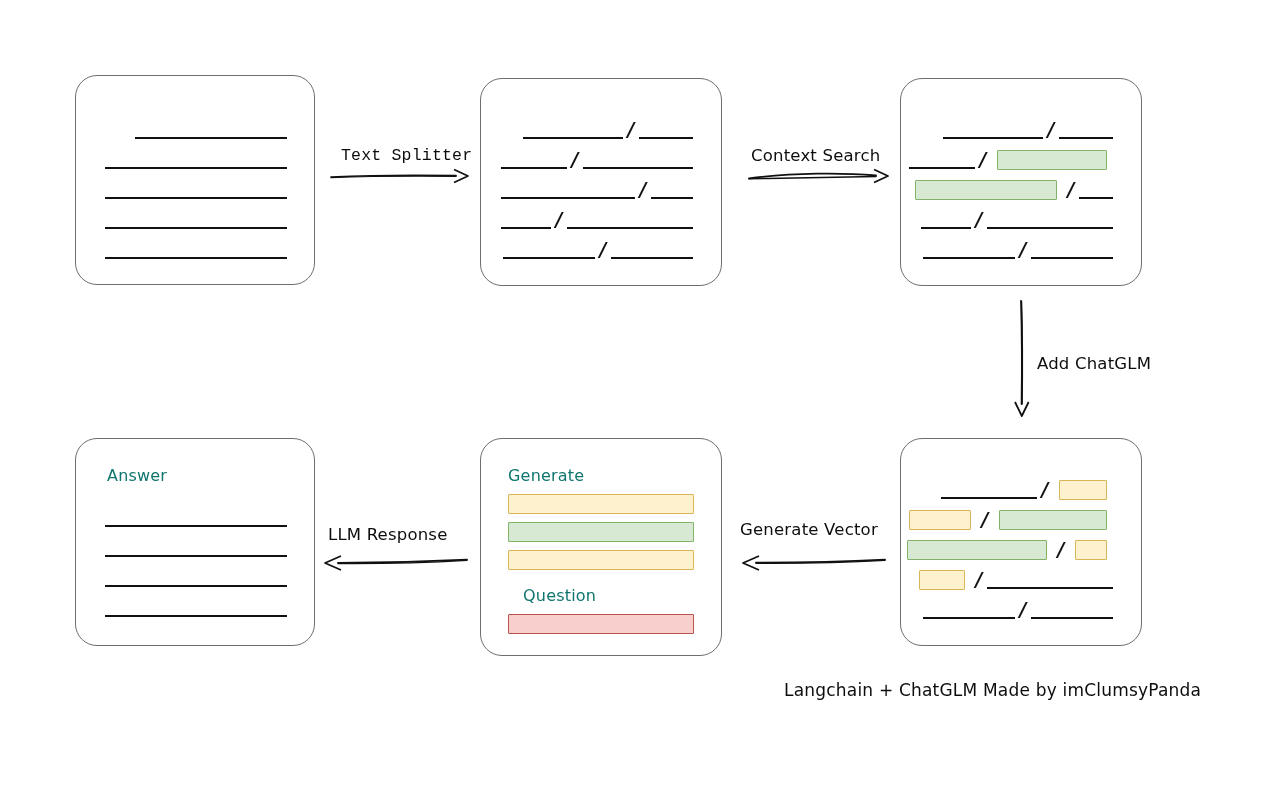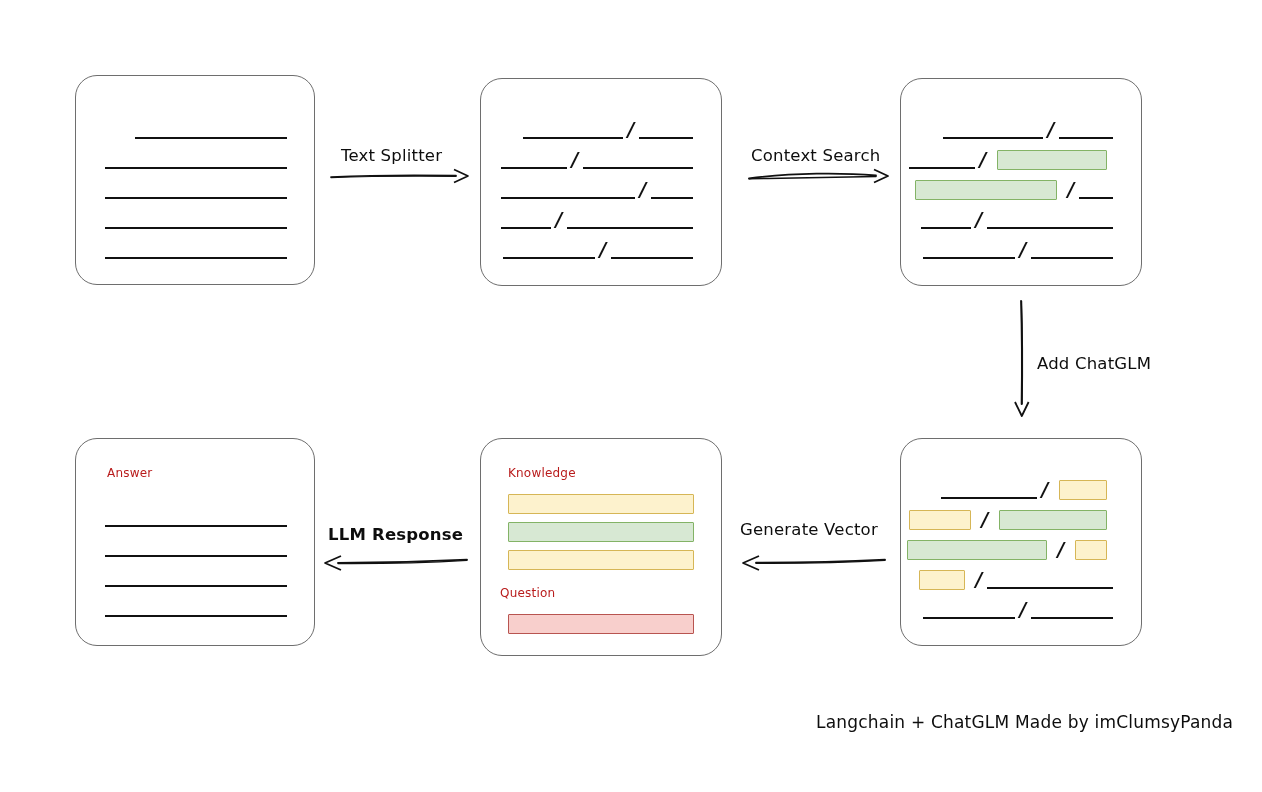--- a/index.html
+++ b/index.html
@@ -72,22 +72,22 @@
     line-height: 18px;
     color: #111111;
     transform: translateY(-1px);
   }
   .gap { display: inline-block; width: 6px; }
 
   
   .card-heading {
     position: absolute;
     font-family: "DejaVu Sans", sans-serif;
-    font-size: 12px;
-    color: #b91c1c;
+    font-size: 16px;
+    color: #0f766e;
     letter-spacing: .2px;
     white-space: nowrap;
   }
 
   
   .connector {
     position: absolute;
   }
   .connector svg { display: block; overflow: visible; }
   .conn-label {
@@ -132,21 +132,21 @@
     </div>
 </div>
 
 <div class="connector" style="left:330px; top:160px; width:140px; height:26px;">
   <svg width="140" height="26" viewBox="0 0 140 26" aria-hidden="true">
     <path d="M1 17 C 40 15.2, 90 15.0, 126 15.6" stroke="#111" stroke-width="1.7" fill="none" stroke-linecap="round"></path>
     <path d="M1 17.6 C 40 16.2, 90 16.1, 126 16.4" stroke="#111" stroke-width="1.2" fill="none" stroke-linecap="round"></path>
     <path d="M124 9.5 L 138 16 L 124 22.5" stroke="#111" stroke-width="1.7" fill="none" stroke-linejoin="round"></path>
   </svg>
 </div>
-<div class="conn-label" style="left:341px; top:146px;">Text Splitter</div>
+<div class="conn-label" style="left:341px; top:146px;font-family:Liberation Mono, monospace;">Text Splitter</div>
 
 <div class="card" style="left:480px; top:78px; width:242px; height:208px;">
   <div class="lines">
       <div class="line-row" style="top: 42px; padding-right: 28px;">
         <span class="seg rule" style="width: 100px;"></span>
         <span class="slash">/</span>
         <span class="seg rule" style="width: 54px;"></span>
       </div>
       <div class="line-row" style="top: 72px; padding-right: 28px;">
         <span class="seg rule" style="width: 66px;"></span>
@@ -268,52 +268,52 @@
 <div class="connector" style="left:740px; top:548px; width:146px; height:26px;">
   <svg width="146" height="26" viewBox="0 0 146 26" aria-hidden="true">
     <path d="M145 11.6 C 105 13.6, 52 14.6, 16 14.6" stroke="#111" stroke-width="1.8" fill="none" stroke-linecap="round"></path>
     <path d="M145 12.4 C 105 14.8, 52 15.6, 16 15.4" stroke="#111" stroke-width="1.2" fill="none" stroke-linecap="round"></path>
     <path d="M19 8 L 3 15 L 19 22" stroke="#111" stroke-width="1.8" fill="none" stroke-linejoin="round"></path>
   </svg>
 </div>
 <div class="conn-label" style="left:740px; top:520px;">Generate Vector</div>
 
 <div class="card" style="left:480px; top:438px; width:242px; height:218px;">
-  <div class="card-heading" style="left:27px; top:27px;">Knowledge</div>
+  <div class="card-heading" style="left:27px; top:27px;">Generate</div>
   <div class="lines">
       <span class="seg chip yellow" style="position: absolute; left: 27px; top: 55px; width: 186px;"></span>
       <span class="seg chip green" style="position: absolute; left: 27px; top: 83px; width: 186px;"></span>
       <span class="seg chip yellow" style="position: absolute; left: 27px; top: 111px; width: 186px;"></span>
     </div>
-  <div class="card-heading" style="left:19px; top:147px;">Question</div>
+  <div class="card-heading" style="left:42px; top:147px;">Question</div>
   <div class="lines">
       <span class="seg chip red" style="position: absolute; left: 27px; top: 175px; width: 186px;"></span>
     </div>
 </div>
 
 <div class="connector" style="left:322px; top:548px; width:146px; height:26px;">
   <svg width="146" height="26" viewBox="0 0 146 26" aria-hidden="true">
     <path d="M145 11.6 C 105 13.6, 52 14.8, 16 14.8" stroke="#111" stroke-width="1.8" fill="none" stroke-linecap="round"></path>
     <path d="M145 12.4 C 105 14.8, 52 15.8, 16 15.6" stroke="#111" stroke-width="1.2" fill="none" stroke-linecap="round"></path>
     <path d="M19 8 L 3 15 L 19 22" stroke="#111" stroke-width="1.8" fill="none" stroke-linejoin="round"></path>
   </svg>
 </div>
-<div class="conn-label" style="left:328px; top:525px;font-weight:bold;">LLM Response</div>
+<div class="conn-label" style="left:328px; top:525px;">LLM Response</div>
 
 <div class="card" style="left:75px; top:438px; width:240px; height:208px;">
   <div class="card-heading" style="left:31px; top:27px;">Answer</div>
   <div class="lines">
       <div class="line-row" style="top: 70px; padding-right: 27px;">
         <span class="seg rule" style="width: 182px;"></span>
       </div>
       <div class="line-row" style="top: 100px; padding-right: 27px;">
         <span class="seg rule" style="width: 182px;"></span>
       </div>
       <div class="line-row" style="top: 130px; padding-right: 27px;">
         <span class="seg rule" style="width: 182px;"></span>
       </div>
       <div class="line-row" style="top: 160px; padding-right: 27px;">
         <span class="seg rule" style="width: 182px;"></span>
       </div>
     </div>
 </div>
 
-<div class="footer-note" style="left:816px; top:680px;margin-top:32px;">Langchain + ChatGLM Made by imClumsyPanda</div>
+<div class="footer-note" style="left:784px; top:680px;">Langchain + ChatGLM Made by imClumsyPanda</div>
 
 </body></html>

